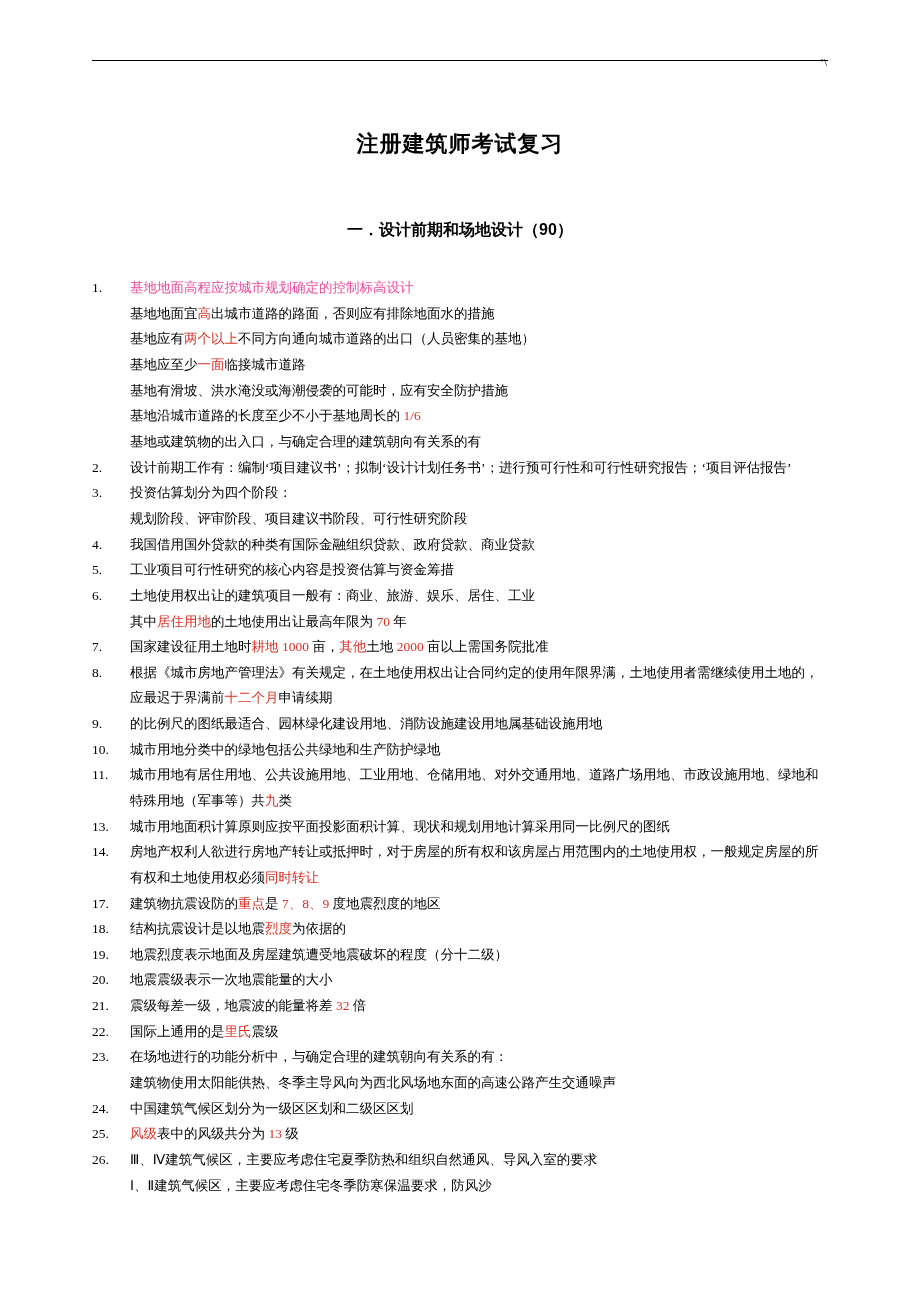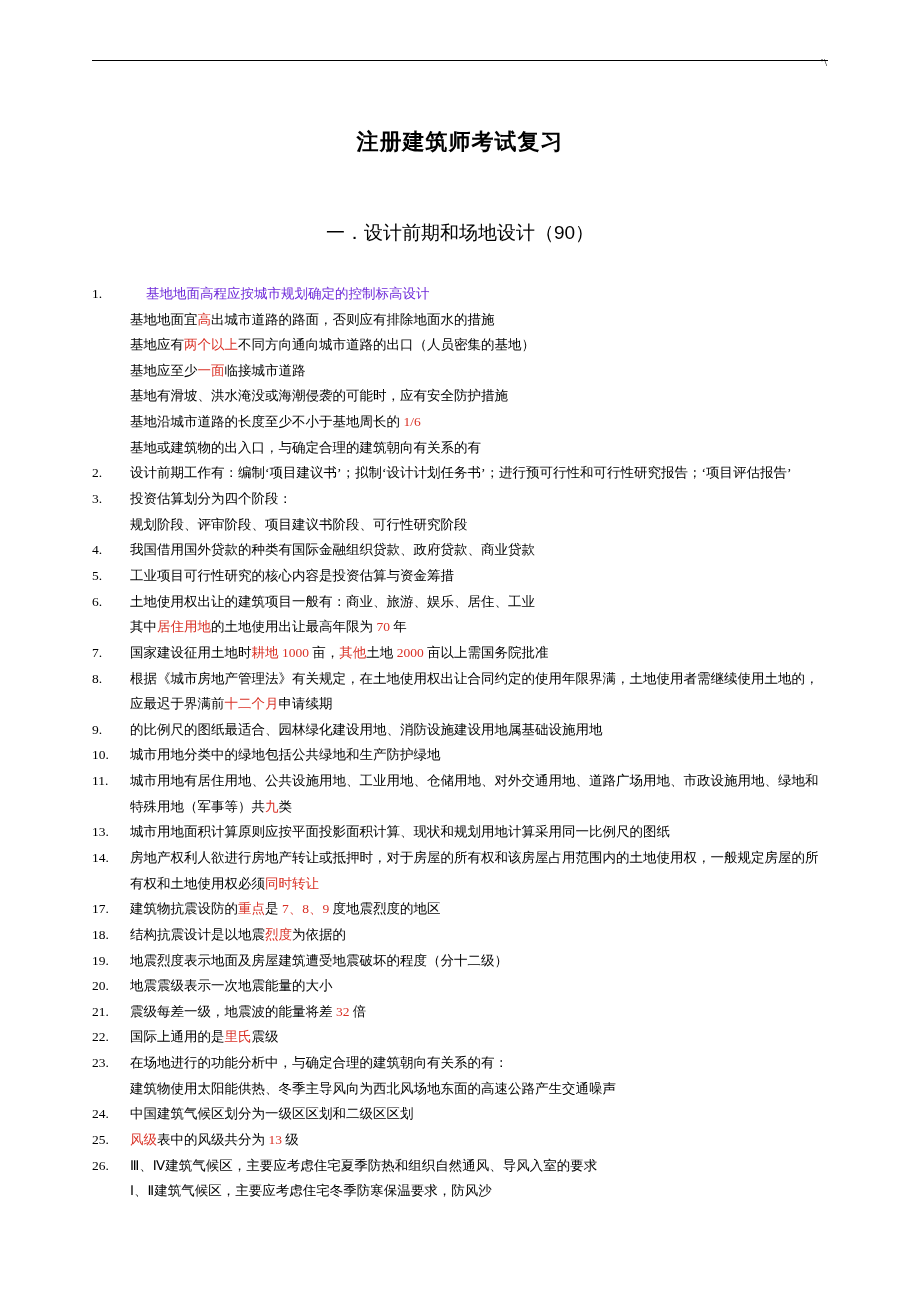--- a/index.html
+++ b/index.html
@@ -23,31 +23,31 @@
     margin-bottom: 6px;
   }
   .tick-mark {
     position: absolute;
     top: 52px;
     right: 92px;
     font-size: 11px;
     letter-spacing: 1px;
   }
   h1.title {
-    font-family: Liberation Mono, monospace;
+    font-family: Liberation Sans, sans-serif;
     font-weight: bold;
     font-size: 22px;
     text-align: center;
     margin: 62px 0 50px 0;
     letter-spacing: 1px;
   }
   h2.section {
     font-family: "SimHei", "黑体", sans-serif;
-    font-weight: normal;
-    font-size: 19px;
+    font-weight: bold;
+    font-size: 16px;
     text-align: center;
     margin: 0 0 30px 0;
   }
   ol.items {
     list-style: none;
     padding: 0;
     margin: 0;
     counter-reset: item;
   }
   ol.items > li {
@@ -59,21 +59,21 @@
     width: 38px;
     flex: 0 0 38px;
     text-align: left;
   }
   .content {
     flex: 1;
   }
   .content p {
     margin: 0;
   }
-  .hl-teal { color: #6d28d9; margin-left: 16px; }
+  .hl-teal { color: #ec4899; }
   .hl-red  { color: #d93025; }
 </style>
 </head>
 <body>
 
 <div class="page">
   <div class="tick-mark">'\</div>
   <div class="top-rule"></div>
 
   <h1 class="title">注册建筑师考试复习</h1>

